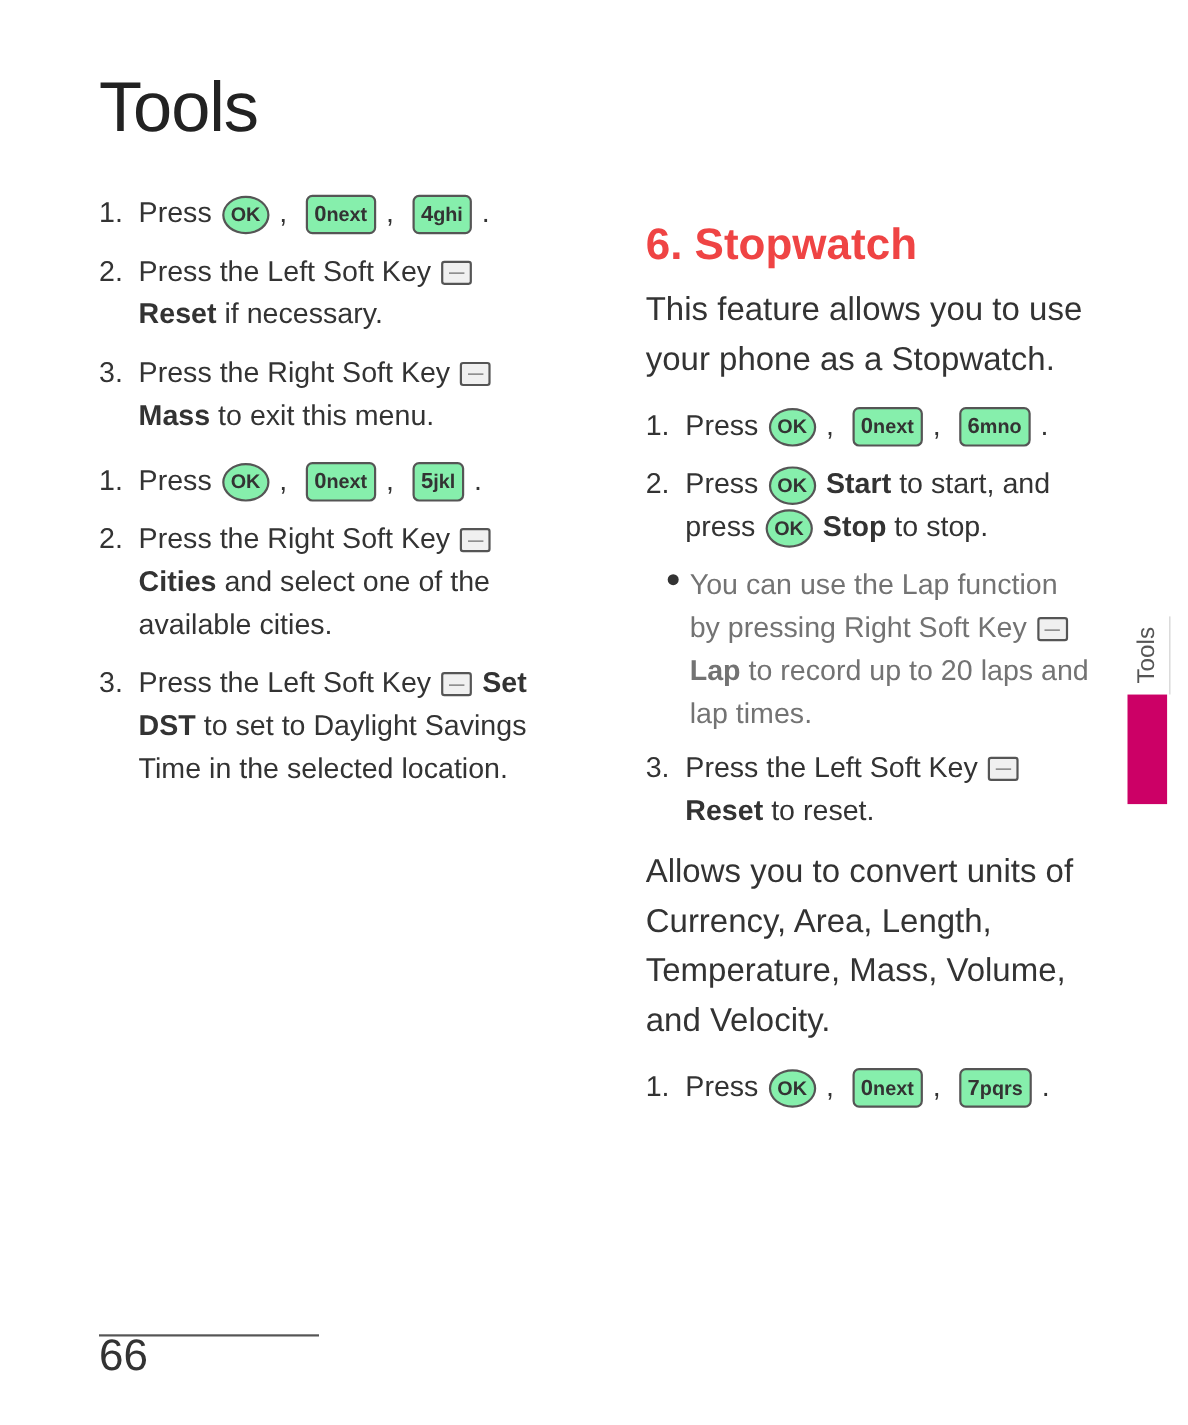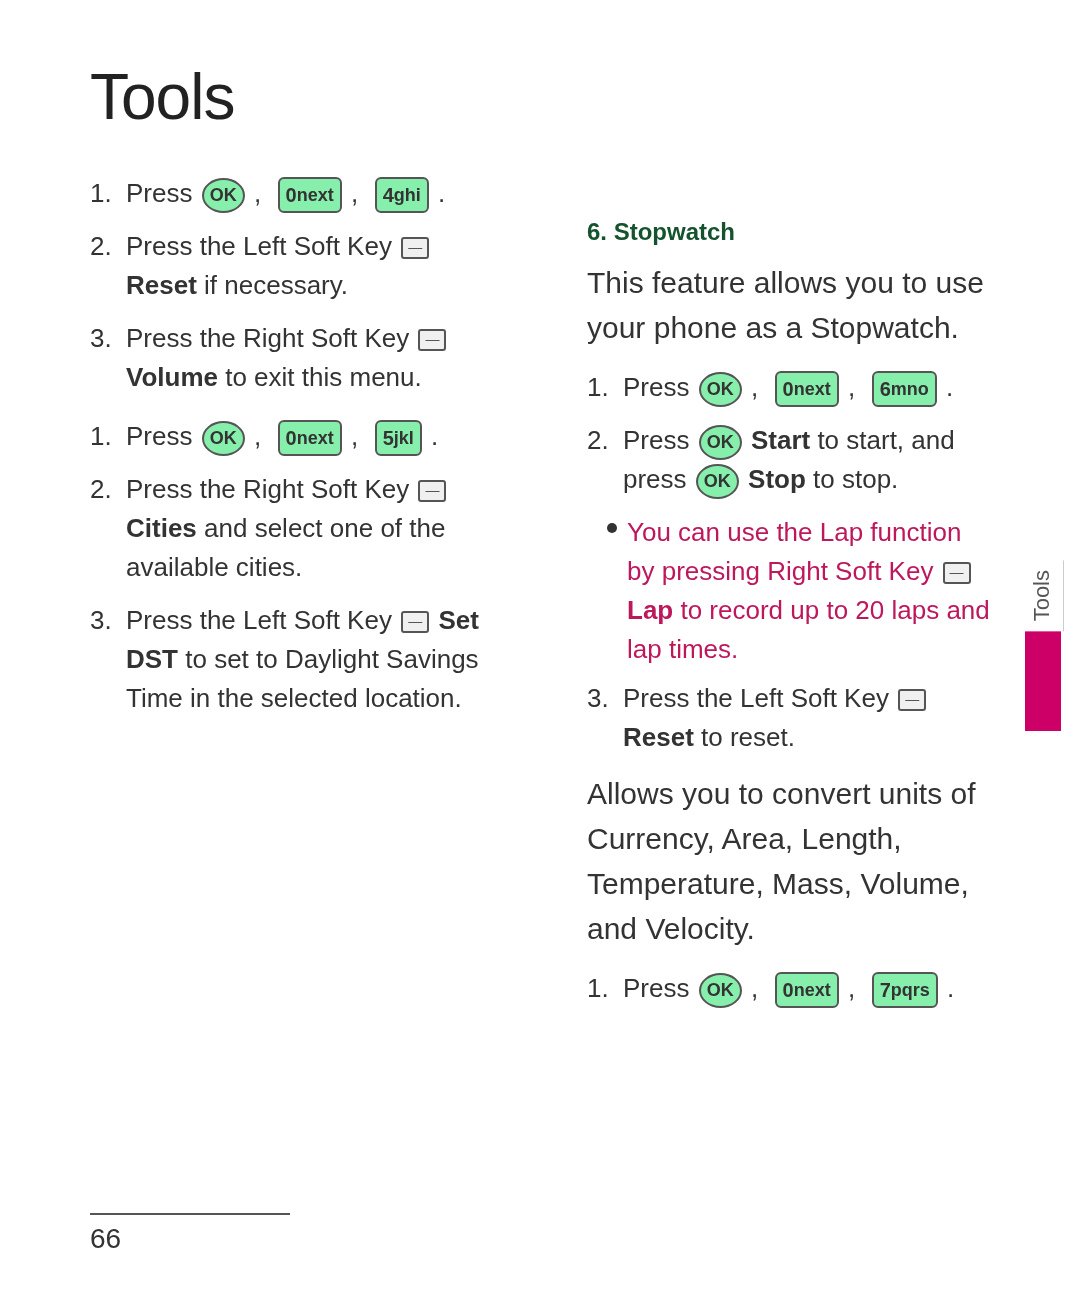--- a/index.html
+++ b/index.html
@@ -38,25 +38,25 @@
       flex: 1;
       padding-right: 20px;
     }
 
     .column-right {
       flex: 1;
       padding-left: 10px;
     }
 
     .section-title {
-      font-size: 24px;
+      font-size: 40px;
       font-weight: 700;
-      color: #14532d;
+      color: #ef4444;
       margin-bottom: 14px;
-      margin-top: 44px;
+      margin-top: 26px;
     }
 
     .section-desc {
       font-size: 30px;
       color: #333;
       line-height: 1.5;
       margin-bottom: 18px;
     }
 
     .step-list {
@@ -119,21 +119,21 @@
       vertical-align: super;
     }
 
     .bullet-list {
       list-style: none;
       margin: 10px 0 10px 20px;
     }
 
     .bullet-item {
       font-size: 26px;
-      color: #be185d;
+      color: #737373;
       line-height: 1.5;
       display: flex;
       align-items: flex-start;
       gap: 10px;
       margin-bottom: 10px;
     }
 
     .bullet-dot {
       width: 10px;
       height: 10px;
@@ -185,21 +185,21 @@
     .page-bottom-line {
       position: absolute;
       bottom: 80px;
       left: 90px;
       width: 200px;
       height: 2px;
       background: #555;
     }
 
     .page-number {
-      font-size: 28px;
+      font-size: 40px;
       color: #333;
       font-weight: 400;
     }
 
     .intro-steps {
       margin-bottom: 20px;
     }
 
     .soft-key-icon {
       display: inline-block;
@@ -248,21 +248,21 @@
             <span class="step-number">2.</span>
             <span class="step-content">
               Press the Left Soft Key <span class="soft-key-icon"></span>
               <strong>Reset</strong> if necessary.
             </span>
           </li>
           <li class="step-item">
             <span class="step-number">3.</span>
             <span class="step-content">
               Press the Right Soft Key <span class="soft-key-icon"></span>
-              <strong>Volume</strong> to exit this menu.
+              <strong>Mass</strong> to exit this menu.
             </span>
           </li>
         </ul>
       </div>
 
       <div class="section-world-clock">
 
         <ul class="step-list">
           <li class="step-item">
             <span class="step-number">1.</span>

